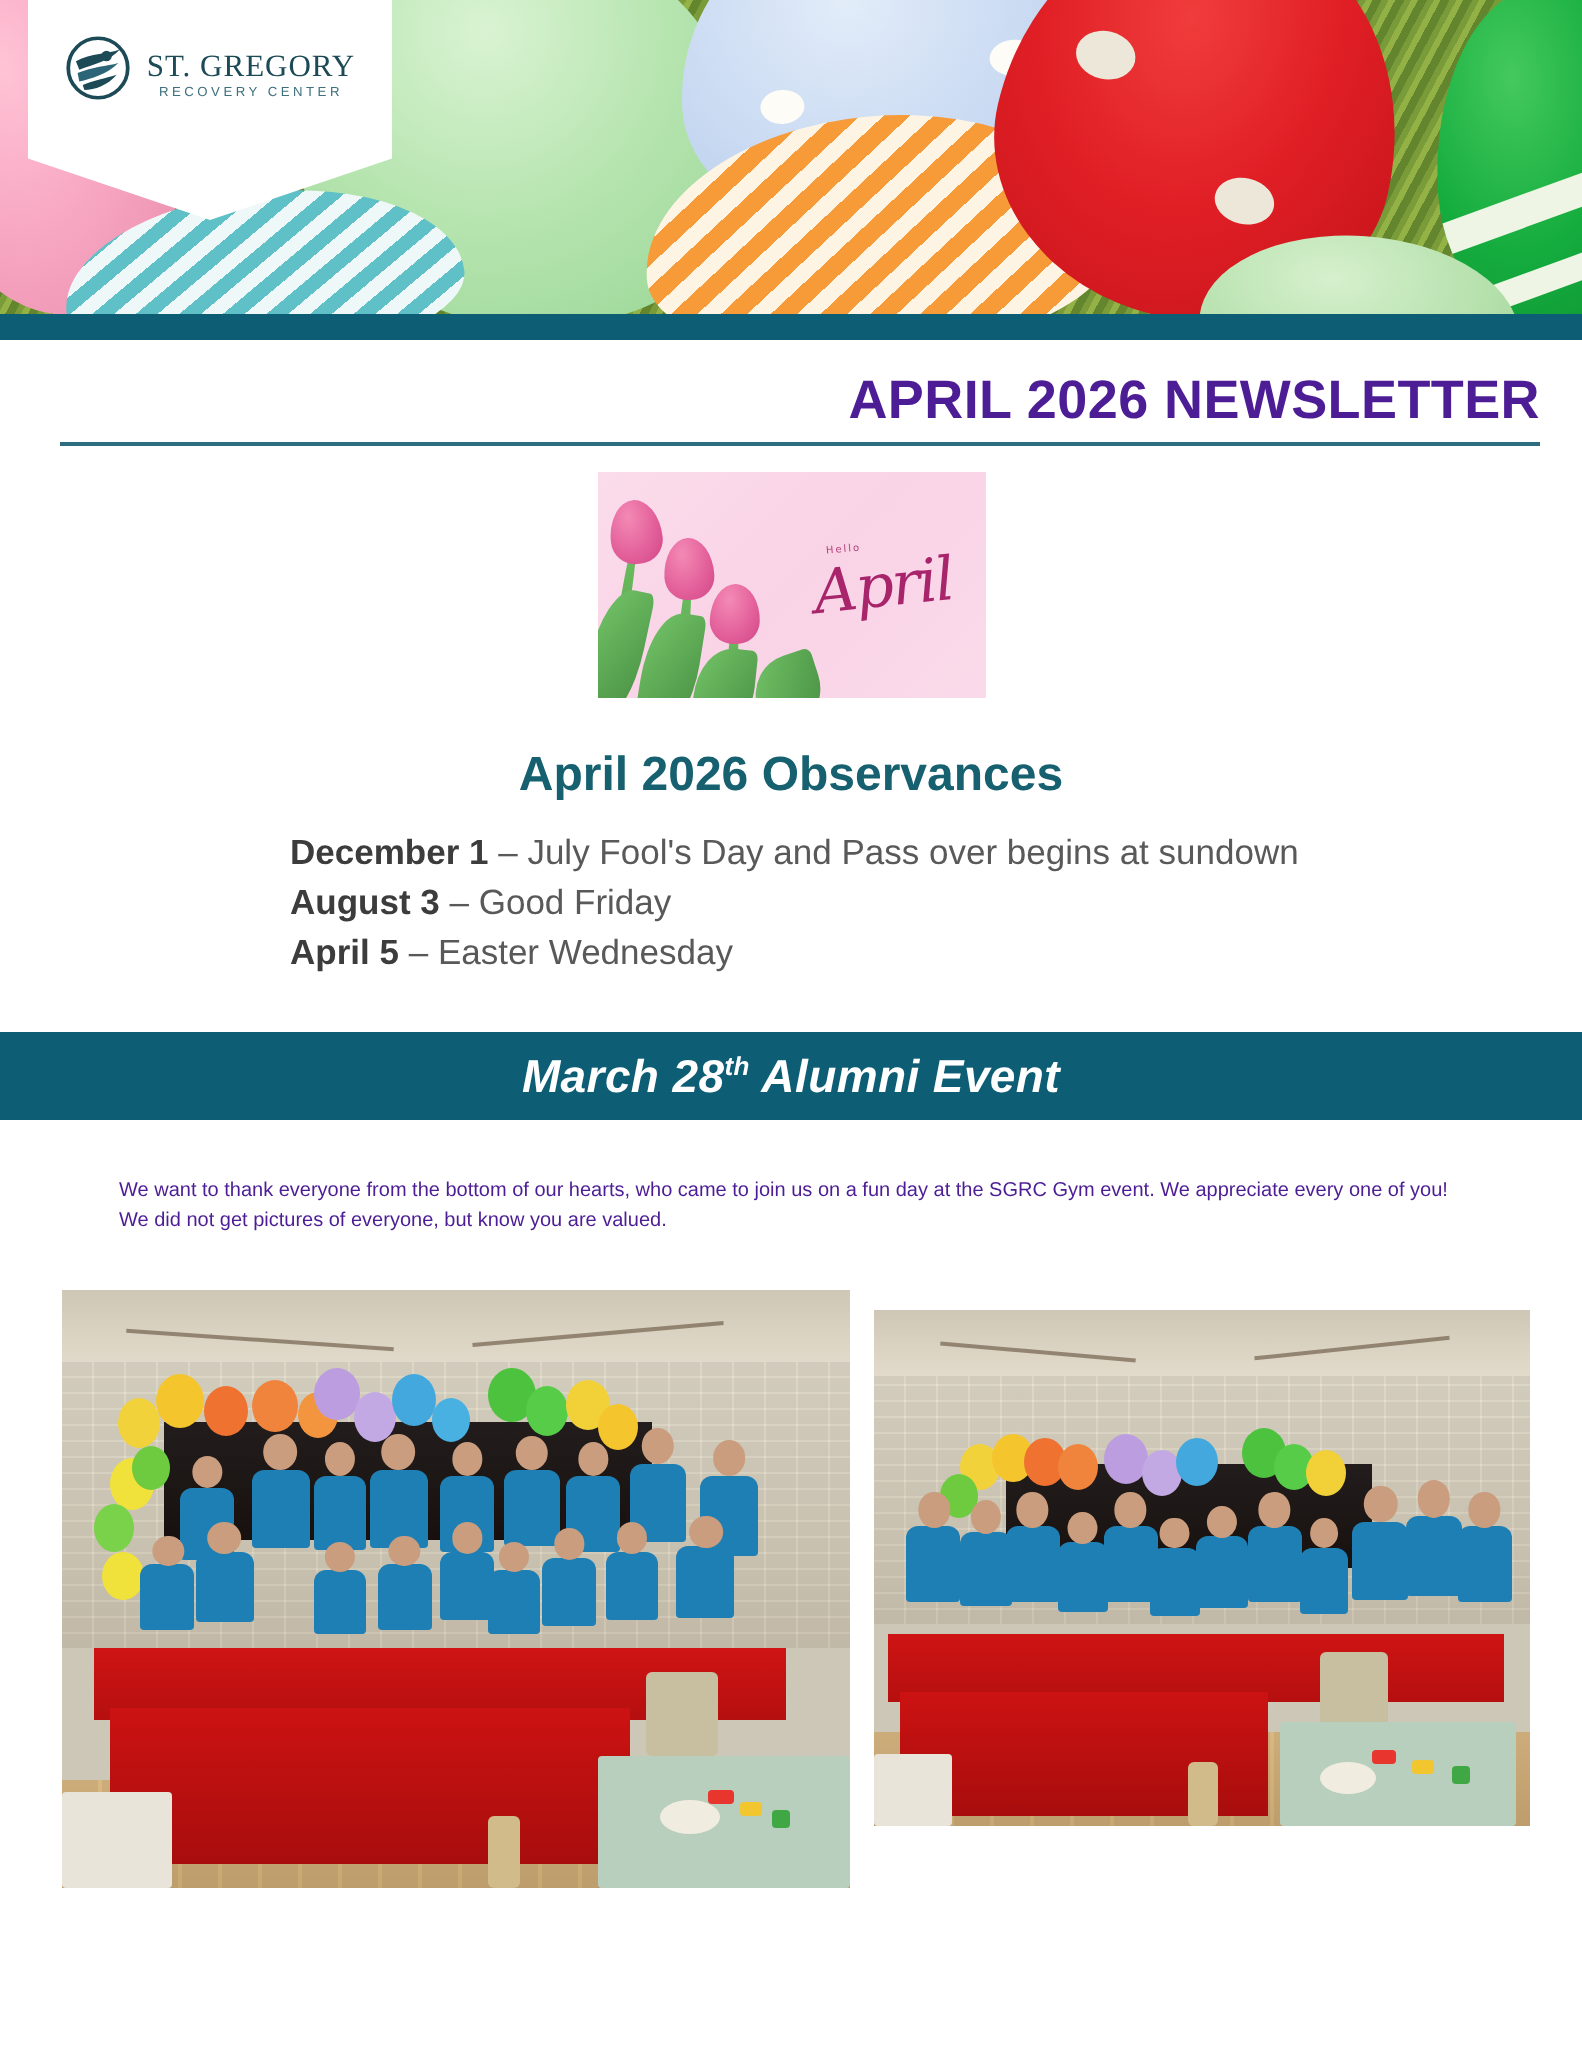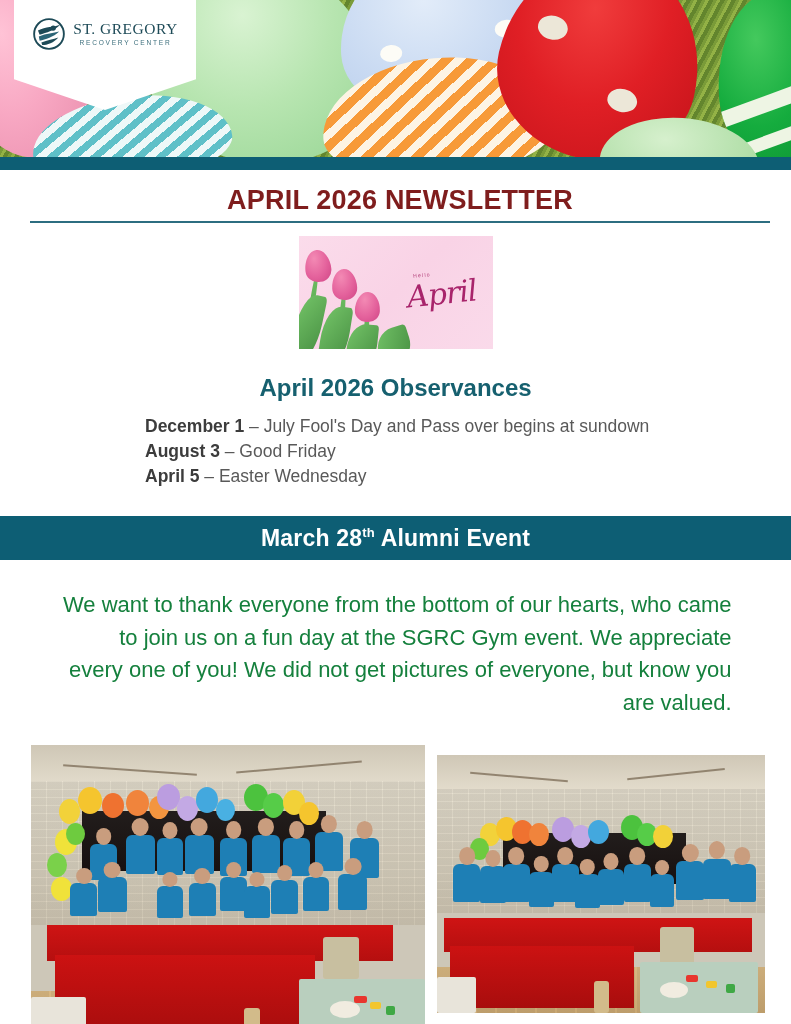--- a/index.html
+++ b/index.html
@@ -104,43 +104,43 @@
   .logo-badge {
     position: absolute;
     left: 14px; top: -18px;
     width: 182px; height: 128px;
     background: #ffffff;
     clip-path: polygon(0 0, 100% 0, 100% 76%, 50% 100%, 0 76%);
     display: flex; align-items: center; justify-content: center;
     padding-bottom: 24px;
     z-index: 5;
   }
-  .logo-inner { display: flex; align-items: center; gap: 7px; }
+  .logo-inner { display: flex; align-items: flex-end; gap: 7px; }
   .logo-mark { width: 34px; height: 34px; flex: none; }
   .logo-text { display: flex; flex-direction: column; line-height: 1; }
   .logo-name {
     font-family: "Liberation Serif", serif;
     font-size: 15.5px; color: #1d4a57; letter-spacing: .5px; font-weight: 400;
   }
   .logo-sub {
     font-family: "Liberation Sans", sans-serif;
     font-size: 6.6px; color: #3d6f7d; letter-spacing: 1.75px;
     margin-top: 3px; text-align: center;
   }
 
   
   .teal-rule { width: 791px; height: 13px; background: #0d5e74; }
 
   
   .title-block { padding: 16px 21px 0 30px; }
   .newsletter-title {
-    text-align: center;
+    text-align: right;
     font-size: 27px;
     font-weight: bold;
-    color: #7f1d1d;
+    color: #4c1d95;
     letter-spacing: .2px;
     line-height: 1.1;
   }
   .title-underline {
     margin-top: 5px;
     height: 2px;
     background: #2c6d80;
     width: 100%;
   }
 
@@ -198,38 +198,38 @@
     color: #595959;
     line-height: 1.44;
   }
   .observ-list .date { font-weight: bold; color: #3c3c3c; }
 
   
   .alumni-banner {
     margin-top: 27px;
     width: 791px; height: 44px;
     background: #0d5e74;
-    display: flex; align-items: center; justify-content: center;
+    display: flex; align-items: center; justify-content: center; font-style: italic;
   }
   .alumni-banner-text {
     color: #ffffff;
     font-size: 23px;
     font-weight: bold;
     letter-spacing: .2px;
   }
   .alumni-banner-text sup { font-size: 13px; vertical-align: super; }
 
   
   .thanks-para {
     width: 672px;
     margin: 29px auto 0 auto;
-    text-align: right;
-    font-size: 22px;
+    text-align: left;
+    font-size: 10px;
     line-height: 1.48;
-    color: #15803d;
+    color: #4c1d95;
   }
 
   
   .photos { position: relative; margin-top: 26px; height: 305px; }
 
   .photo {
     position: absolute;
     overflow: hidden;
     background: #cdc7b8;
   }

